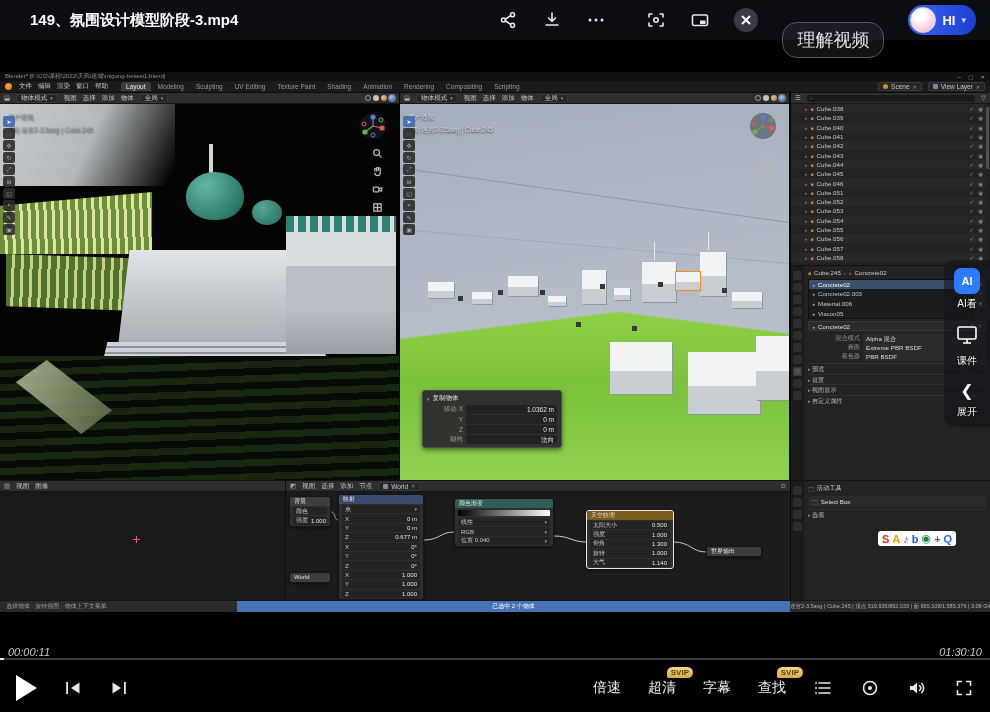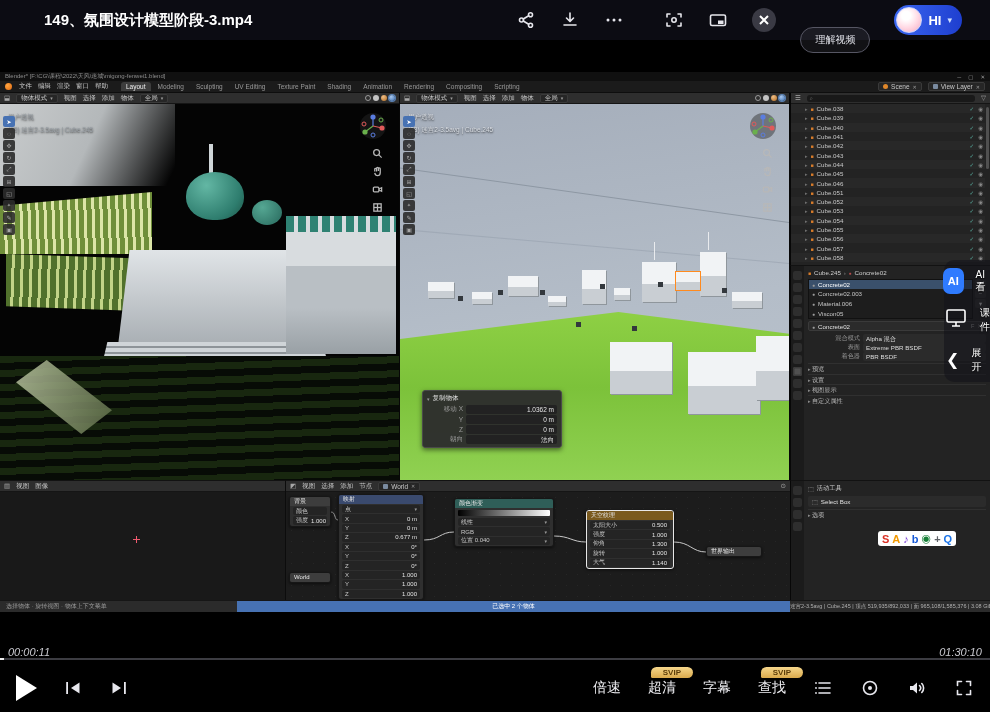--- a/index.html
+++ b/index.html
@@ -2,29 +2,29 @@
 <html><head>
 <meta charset="utf-8">
 <style>
   * { margin:0; padding:0; box-sizing:border-box; }
   html,body { width:990px; height:712px; background:#000; overflow:hidden;
               font-family:"Liberation Sans","DejaVu Sans",sans-serif; color:#ccc; }
   #stage { position:relative; width:990px; height:712px; background:#000; }
 
   
   #top-bar { position:absolute; top:0; left:0; width:990px; height:40px; background:#0c0c13;
-             display:flex; align-items:center; padding:0 28px; z-index:20; }
+             display:flex; align-items:center; padding:0 14px; z-index:20; }
   .title { font-size:15px; font-weight:bold; color:#fff; margin-left:16px; white-space:nowrap; }
   .tb-right { margin-left:auto; display:flex; align-items:center; gap:24px; }
   .tbi { width:20px; height:20px; display:inline-flex; cursor:pointer; }
   .tbi svg { width:20px; height:20px; stroke:#e6e6ec; fill:none; stroke-width:1.6; stroke-linecap:round; stroke-linejoin:round; }
   .tbi.gap { margin-left:16px; }
   .close-btn { width:24px; height:24px; border-radius:50%; background:#3a3a44; display:flex; align-items:center; justify-content:center; cursor:pointer; }
   .close-btn svg { width:12px; height:12px; stroke:#fff; stroke-width:2; }
-  .understand { border:1px solid #565663; background:rgba(70,70,85,.25); color:#e2e3ea; font-size:10px;
+  .understand { border:1px solid #565663; background:rgba(70,70,85,.25); color:#e2e3ea; font-size:18px;
                 border-radius:15px; padding:5px 14px; cursor:pointer; font-family:inherit;margin-top:40px; }
   .avatar-pill { height:30px; border-radius:16px; background:linear-gradient(95deg,#3a66f0,#1e3ecf);
                  display:flex; align-items:center; gap:6px; padding:2px 10px 2px 2px; cursor:pointer; }
   .av-face { width:26px; height:26px; border-radius:50%; background:radial-gradient(circle at 38% 32%,#ffffff 20%,#ffd9e4 55%,#f3a8c0 100%); border:1px solid #cfd9ff; }
   .av-hi { color:#fff; font-weight:bold; font-size:13px; }
   .av-caret { color:#cfe0ff; font-size:9px; }
 
   
   #blender { position:absolute; top:72px; left:0; width:990px; height:540px; background:#1d1d1d;
              font-size:6.5px; color:#bdbdbd; z-index:1; overflow:hidden; }
@@ -186,21 +186,21 @@
   
   .statusbar { left:0; top:528px; width:990px; height:12px; background:#2b2b2b; border-top:1px solid #161616;
                display:flex; align-items:center; font-size:6px; color:#9a9a9a; }
   .st-left { width:237px; padding-left:6px; white-space:nowrap; overflow:hidden; }
   .st-blue { width:553px; height:100%; background:#4772b3; color:#fff; display:flex; align-items:center; justify-content:center; }
   .st-right { flex:1; text-align:right; padding-right:4px; font-size:5.5px; color:#b0b0b0; white-space:nowrap; overflow:hidden; }
 
   
   .ai-rail { position:absolute; right:0; top:260px; width:46px; z-index:15; background:rgba(18,18,26,.55);
              border-radius:10px 0 0 10px; padding:8px 2px; display:flex; flex-direction:column; gap:12px; align-items:center; }
-  .rail-item { display:flex; flex-direction:row; align-items:center; gap:12px; cursor:pointer; }
+  .rail-item { display:flex; flex-direction:column; align-items:center; gap:3px; cursor:pointer; }
   .rail-label { font-size:10px; color:#fff; text-shadow:0 1px 2px #000; }
   .ai-ico { width:26px; height:26px; border-radius:7px; background:#2f7bff; color:#fff; font-weight:bold;
             font-size:11px; display:flex; align-items:center; justify-content:center; }
   .cw-ico svg { width:24px; height:24px; stroke:#fff; fill:none; stroke-width:1.6; }
   .exp-ico { color:#fff; font-size:16px; line-height:22px; }
 
   .watermark { position:absolute; left:878px; top:531px; z-index:15; background:#fff; border-radius:3px;
                padding:1px 4px; display:flex; gap:3px; font-size:11px; font-weight:bold; align-items:center; }
   .wm-b:nth-child(1){color:#d93025}.wm-b:nth-child(2){color:#f29900}.wm-b:nth-child(3){color:#7b3fd4}
   .wm-b:nth-child(4){color:#1558d6}.wm-b:nth-child(5){color:#188038}.wm-b:nth-child(6){color:#5f6368}
@@ -213,21 +213,21 @@
   .tl-played { width:4px; height:2px; background:#eee; }
   #controls { position:absolute; left:0; top:664px; width:990px; height:48px; display:flex; align-items:center; z-index:5; }
   .play-btn { margin-left:16px; width:0; height:0; border-top:13px solid transparent; border-bottom:13px solid transparent;
               border-left:21px solid #fff; cursor:pointer; }
   .skip { margin-left:26px; width:20px; height:20px; cursor:pointer; }
   .skip svg { width:20px; height:20px; fill:#e8e8ee; }
   .ctl-right { margin-left:auto; margin-right:16px; display:flex; align-items:center; gap:27px; font-size:14px; color:#f0f0f4; }
   .ctl-text { cursor:pointer; white-space:nowrap; }
   .badge-wrap { position:relative; }
   .svip { position:absolute; top:-12px; right:-17px; background:linear-gradient(180deg,#f6d78c,#d9a94c);
-          color:#5a3b07; font-size:8px; font-weight:bold; padding:1px 12px; border-radius:7px 7px 7px 2px;margin-left:6px; }
+          color:#5a3b07; font-size:8px; font-weight:bold; padding:1px 4px; border-radius:7px 7px 7px 2px;margin-left:6px; }
   .ctl-ico { width:20px; height:20px; cursor:pointer; }
   .ctl-ico svg { width:20px; height:20px; stroke:#e8e8ee; fill:none; stroke-width:1.6; stroke-linecap:round; }
 </style>
 </head>
 <body>
 
 <div id="stage">
 
   <header id="top-bar">
     <span class="title">149、氛围设计模型阶段-3.mp4</span>

